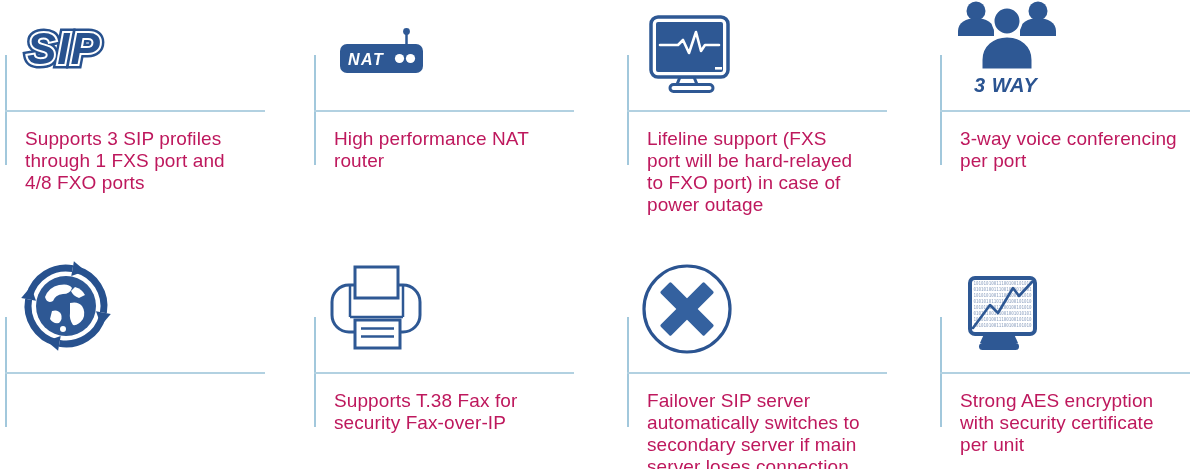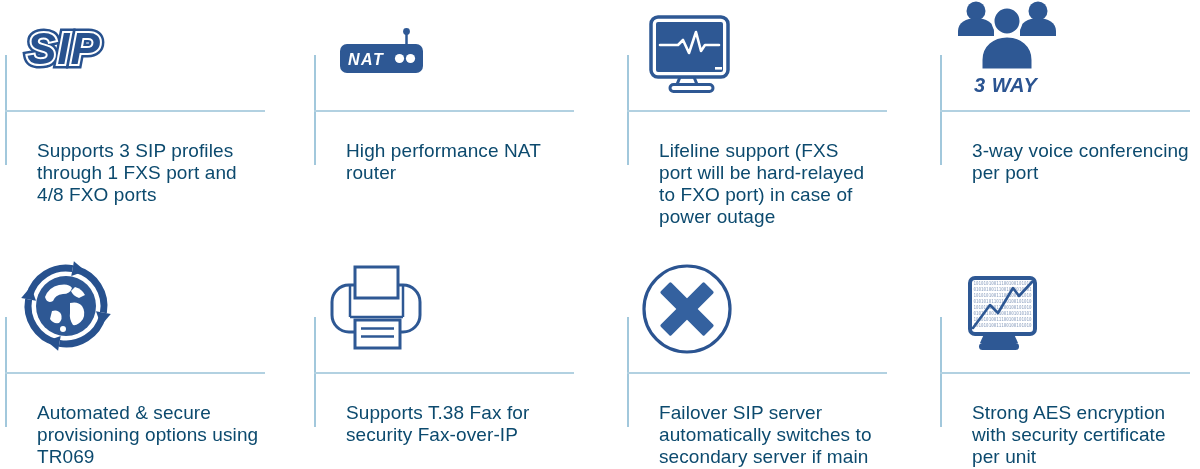--- a/index.html
+++ b/index.html
@@ -13,22 +13,22 @@
   .vline {
     position:absolute; left:0; top:55px; width:2px; height:110px;
     background:#a2c8dc;
   }
   .hline {
     position:absolute; left:0; top:110px; width:260px; height:2px;
     background:#b2d1e1;
   }
   .hline.short { width:250px; }
   .desc {
-    position:absolute; left:16px; top:124px; margin:16px; width:275px;
-    font-size:19px; line-height:22px; color:#0c4a6e;
+    position:absolute; left:16px; top:124px; margin:4px; width:275px;
+    font-size:19px; line-height:22px; color:#be185d;
     white-space:pre-line; letter-spacing:0.1px;
   }
   .icon { position:absolute; }
   svg text { user-select:none; }
   .sip-outer { paint-order:stroke; stroke:#27518e; stroke-width:9px; fill:#27518e;
                font-style:italic; font-weight:bold; font-size:44px; letter-spacing:1px; }
   .sip-inner { paint-order:stroke; stroke:#ffffff; stroke-width:4px; fill:#27518e;
                font-style:italic; font-weight:bold; font-size:44px; letter-spacing:1px; }
   .nat-label { font-style:italic; font-weight:bold; font-size:16px; fill:#ffffff; letter-spacing:1.5px; }
   .threeway-label { font-style:italic; font-weight:bold; font-size:20px; fill:#2b5491; letter-spacing:0.5px; }
@@ -133,23 +133,20 @@
         <circle cx="48" cy="50" r="30" fill="#2e5894"></circle>
         <g fill="#ffffff">
           <path d="M27 41 q4 -10 14 -12 q10 -2 13 3 q-2 6 -9 6 q-8 1 -10 7 q-6 3 -8 -4 z"></path>
           <path d="M57 31 q7 2 10 8 l-6 3 q-6 -2 -8 -7 z"></path>
           <path d="M52 47 q8 -2 12 3 q4 6 1 13 q-5 7 -10 6 q-4 -6 -3 -12 z"></path>
           <path d="M34 55 q6 -2 9 3 q2 5 -2 9 q-6 1 -9 -4 z"></path>
           <circle cx="45" cy="73" r="3"></circle>
         </g>
       </svg>
     </div>
-    <p class="desc">Automated &amp; secure
-provisioning options using
-TR069</p>
   </section>
 
   <section class="cell" style="left:314px; top:262px;">
     <span class="vline"></span>
     <span class="hline"></span>
     <div class="icon" style="left:11px; top:-4px;">
       <svg width="100" height="96" viewBox="0 0 100 96">
         <rect x="7" y="27" width="88" height="47" rx="17" fill="#ffffff" stroke="#2e5894" stroke-width="3"></rect>
         <line x1="25" y1="28" x2="25" y2="59" stroke="#2e5894" stroke-width="2.5"></line>
         <line x1="78" y1="28" x2="78" y2="59" stroke="#2e5894" stroke-width="2.5"></line>

